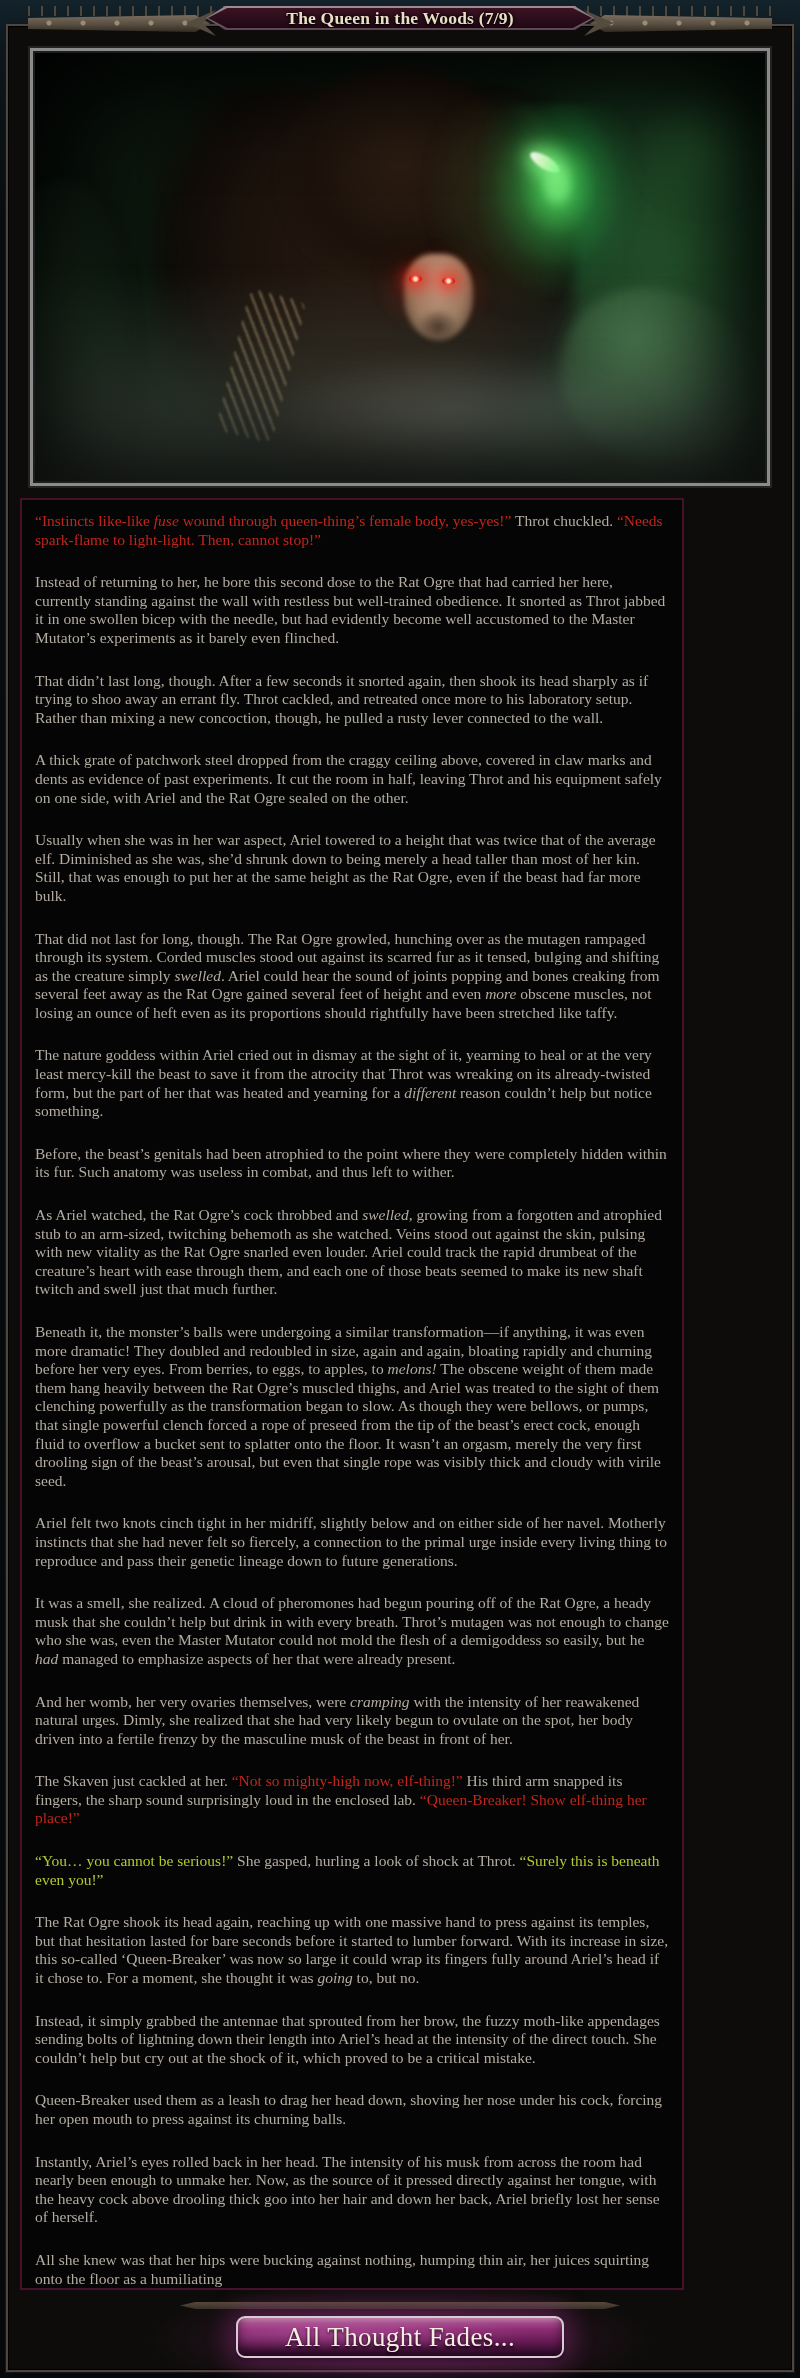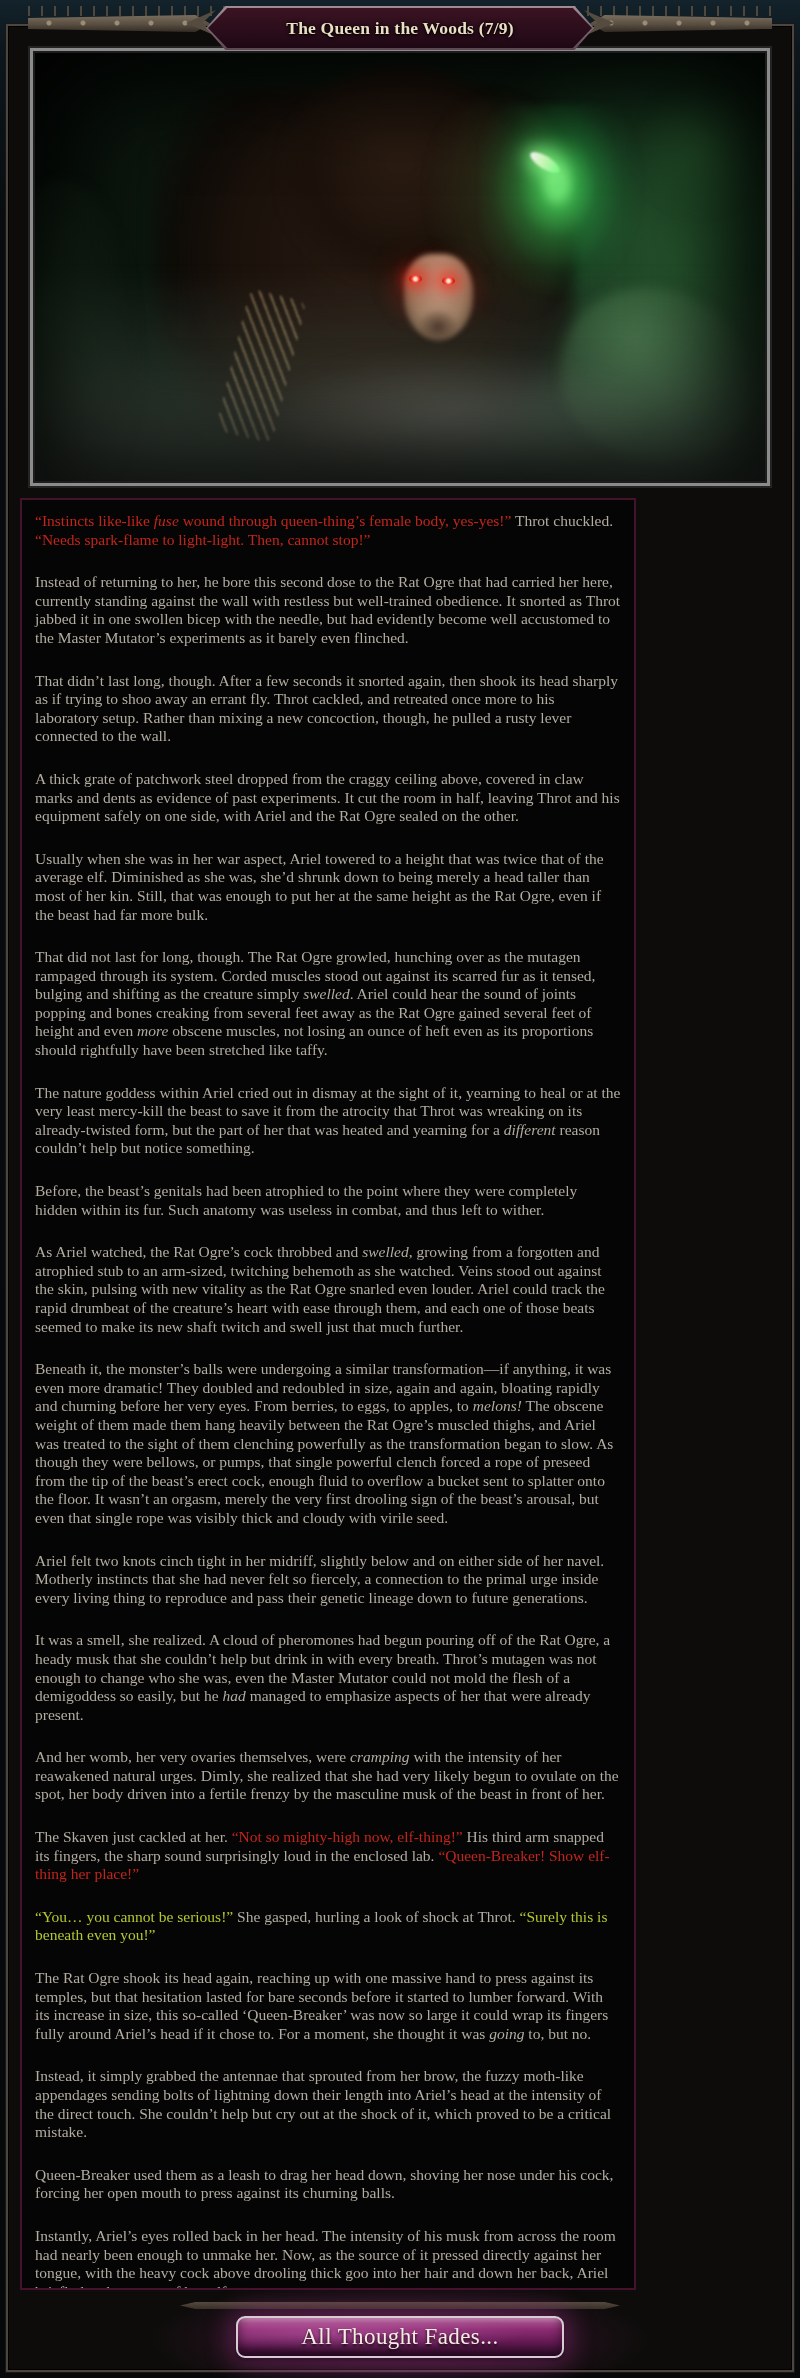--- a/index.html
+++ b/index.html
@@ -34,21 +34,21 @@
   .wing.right { right:0; width:182px; clip-path: polygon(100% 18%, 8% 0, 0 50%, 8% 100%, 100% 82%); }
   .rivets {
     position:absolute; top:4px; left:8%; width:84%; height:8px;
     background-image: radial-gradient(circle 2px at 6px 4px, #9a8c76 0 2px, transparent 3px);
     background-size: 34px 8px; background-repeat: repeat-x;
   }
   .chev { position:absolute; top:8px; width:30px; height:26px; background:#554b3f; }
   .chev.left  { left:158px;  clip-path: polygon(100% 0, 0 50%, 100% 100%, 55% 50%); }
   .chev.right { right:158px; clip-path: polygon(0 0, 100% 50%, 0 100%, 45% 50%); }
   .plate-outer {
-    position:absolute; left:178px; top:4px; width:388px; height:44px;
+    position:absolute; left:178px; top:4px; width:388px; height:24px;
     background: linear-gradient(180deg,#a08e92,#5c4450);
     clip-path: polygon(0 50%, 5% 0, 95% 0, 100% 50%, 95% 100%, 5% 100%);
   }
   .plate-inner {
     position:absolute; left:2px; top:2px; right:2px; bottom:2px;
     background: linear-gradient(180deg,#3c1322 0%, #2b0d1b 55%, #1e0813 100%);
     clip-path: polygon(0 50%, 5% 0, 95% 0, 100% 50%, 95% 100%, 5% 100%);
     display:flex; align-items:center; justify-content:center;
   }
   .title-text {
@@ -131,21 +131,21 @@
     filter: blur(9px);
   }
   .fog-blob { left:30%; bottom:0; width:55%; height:30%;
     background: radial-gradient(ellipse, rgba(170,180,170,.30), transparent 70%); filter: blur(10px); }
   .rock-left { left:-4%; top:30%; width:18%; height:75%; border-radius:40% 60% 50% 40%;
     background: radial-gradient(ellipse at 30% 40%, rgba(40,70,45,.6), rgba(10,18,12,.8) 70%); filter: blur(5px); }
   .vignette { inset:0; box-shadow: inset 0 0 90px 35px rgba(0,0,0,.85); }
 
   
   .story-box {
-    position:absolute; left:20px; top:498px; width:616px; height:1792px;
+    position:absolute; left:20px; top:498px; width:664px; height:1792px;
     border:2px solid #45122c; background:#060505;
     padding:12px 13px; overflow:hidden; z-index:6;
   }
   .story-box p { margin:0 0 24px 0; font-size:15.5px; line-height:18.6px; }
   .seg-body  { color:var(--body-text,#b2aca1); }
   .seg-throt { color:var(--throt-speech,#c2251c); }
   .seg-ariel { color:var(--ariel-speech,#b4c830); }
   .italic { font-style:italic; }
 
   
@@ -163,21 +163,21 @@
     position:absolute; left:236px; top:2316px; width:328px; height:42px; z-index:8;
     border-radius:9px; border:2px solid #d9cbd2; cursor:pointer;
     background:
       linear-gradient(180deg, rgba(255,255,255,.35) 0%, rgba(255,255,255,.08) 14%, transparent 30%),
       radial-gradient(ellipse at 30% 40%, rgba(220,120,200,.35), transparent 60%),
       linear-gradient(180deg, #a84489 0%, #8c2c72 30%, #6a1c58 60%, #45103c 100%);
     box-shadow: 0 0 26px 6px rgba(160,50,140,.45), inset 0 -6px 12px rgba(0,0,0,.55), 0 2px 4px #000;
     display:flex; align-items:center; justify-content:center;
   }
   .continue-btn span {
-    color:#f6ece2; font-size:23px; letter-spacing:.4px;
+    color:#f6ece2; font-size:27px; letter-spacing:.4px;
     text-shadow: 0 2px 3px rgba(0,0,0,.85);
   }
 </style>
 </head>
 <body>
 
 <div class="panel"></div>
 
 <div class="banner">
   <div class="spikes"></div>

